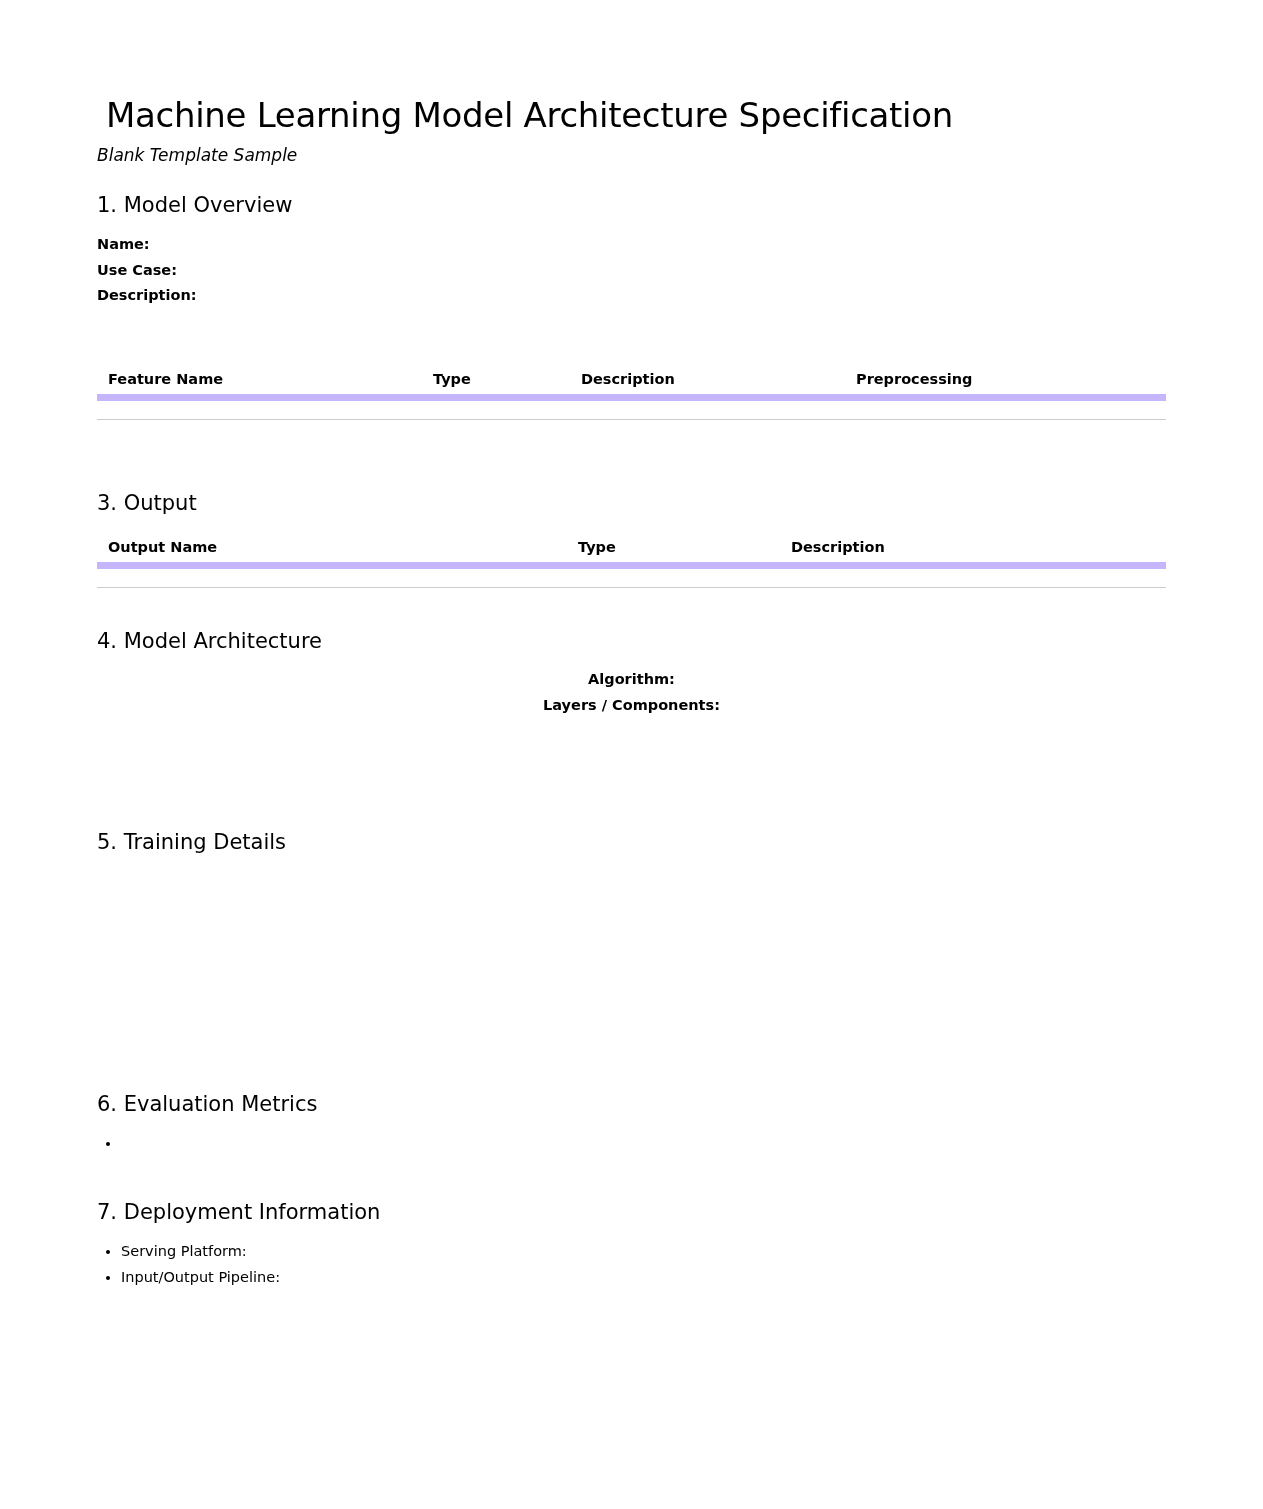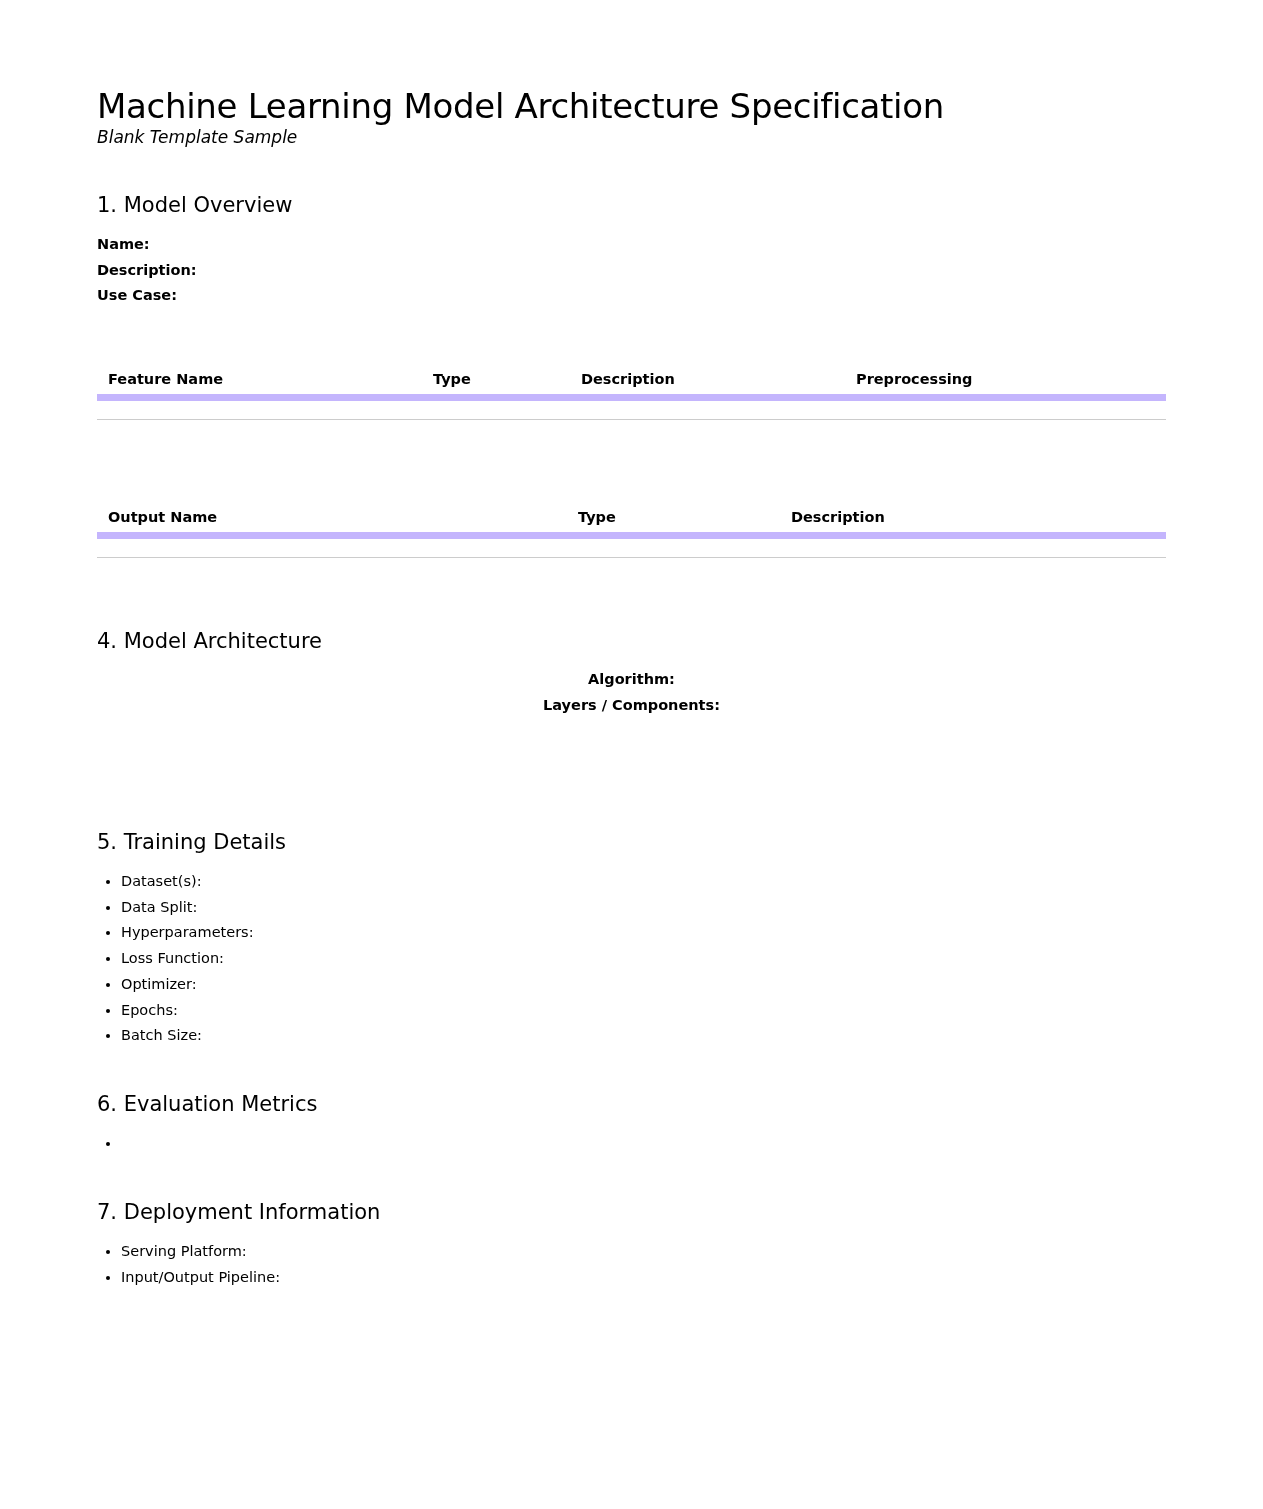--- a/index.html
+++ b/index.html
@@ -1,21 +1,21 @@
 <!DOCTYPE html>
 <html><head>
 <meta charset="utf-8">
 <style>
   html, body { margin: 0; padding: 0; background: #ffffff; }
   body {
     width: 1263px; height: 1509px; overflow: hidden; position: relative;
     font-family: "DejaVu Sans", "Liberation Sans", sans-serif; color: #000;
   }
   .page { position: absolute; left: 97px; top: 82px; width: 1069px; height: 1218px; overflow: hidden; }
-  h1 { font-size: 34px; font-weight: 500; margin: 0; line-height: 48px; letter-spacing: -0.3px; }
+  h1 { font-size: 34px; font-weight: 500; margin: 9px; line-height: 48px; letter-spacing: -0.3px; }
   .subtitle { font-style: italic; font-size: 17px; margin: -4px 0 0 0; line-height: 22px; }
   h2 { font-size: 21px; font-weight: 500; margin: 0; line-height: 30px; }
   .sec { position: absolute; left: 0; width: 1069px; }
   .field { font-size: 14.5px; font-weight: bold; line-height: 25.5px; }
   table { width: 100%; border-collapse: collapse; font-size: 14.5px; }
   th { text-align: left; font-weight: bold; padding: 10px 11px 7px 11px; border-bottom: 7px solid #c4b5fd; }
   td { height: 16px; border-bottom: 1px solid #cccccc; }
   ul { margin: 0; padding-left: 24px; font-size: 14.5px; line-height: 25.7px; }
   li { padding-left: 0; }
 </style>
@@ -26,22 +26,22 @@
 
   <div class="sec" style="top:0;">
     <h1>Machine Learning Model Architecture Specification</h1>
     <div class="subtitle">Blank Template Sample</div>
   </div>
 
   <div class="sec" style="top:108px;">
     <h2>1. Model Overview</h2>
     <div style="margin-top:12px;">
       <div class="field">Name:</div>
+      <div class="field">Use Case:</div>
       <div class="field">Description:</div>
-      <div class="field">Use Case:</div>
     </div>
   </div>
 
   <div class="sec" style="top:268px;">
     <table style="margin-top:11px;">
       <thead>
         <tr>
           <th style="width:303px;">Feature Name</th>
           <th style="width:126px;">Type</th>
           <th style="width:253px;">Description</th>
@@ -53,20 +53,21 @@
             <td></td>
             <td></td>
             <td></td>
             <td></td>
           </tr>
       </tbody>
     </table>
   </div>
 
   <div class="sec" style="top:406px;">
+    <h2>3. Output</h2>
     <table style="margin-top:11px;">
       <thead>
         <tr>
           <th style="width:448px;">Output Name</th>
           <th style="width:191px;">Type</th>
           <th>Description</th>
         </tr>
       </thead>
       <tbody>
         <tr>
@@ -81,29 +82,20 @@
   <div class="sec" style="top:544px;">
     <h2>4. Model Architecture</h2>
     <div style="margin-top:11px;text-align:center;">
       <div class="field">Algorithm:</div>
       <div class="field">Layers / Components:</div>
     </div>
   </div>
 
   <div class="sec" style="top:745px;">
     <h2>5. Training Details</h2>
-    <ul style="margin-top:12px;">
-      <li>Dataset(s):</li>
-      <li>Data Split:</li>
-      <li>Hyperparameters:</li>
-      <li>Loss Function:</li>
-      <li>Optimizer:</li>
-      <li>Epochs:</li>
-      <li>Batch Size:</li>
-    </ul>
   </div>
 
   <div class="sec" style="top:1007px;">
     <h2>6. Evaluation Metrics</h2>
     <ul style="margin-top:12px;">
       <li style="height:25.7px;"></li>
     </ul>
   </div>
 
   <div class="sec" style="top:1115px;">

